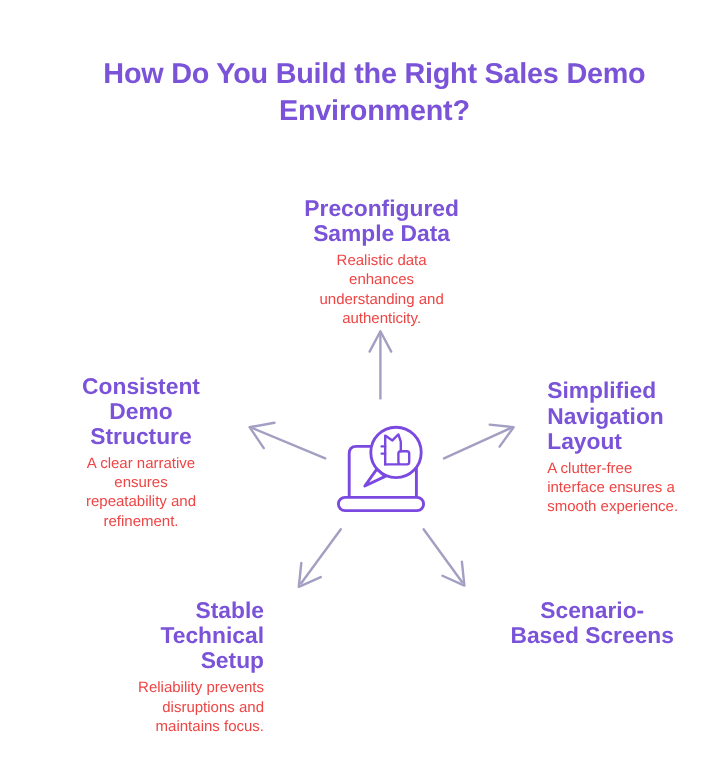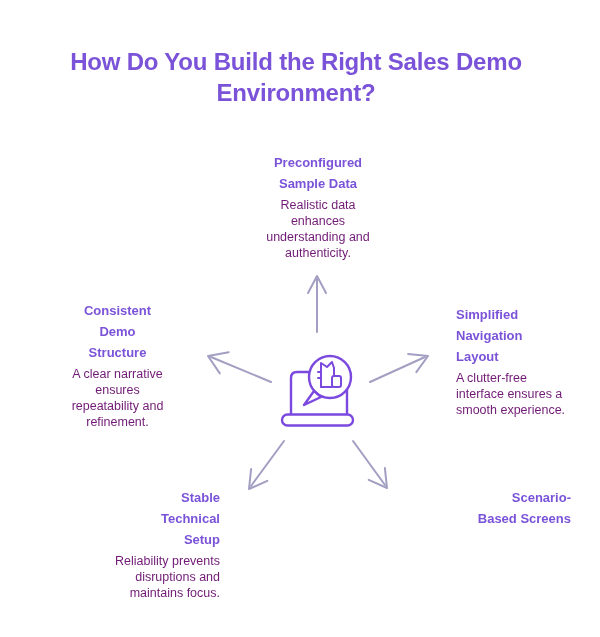--- a/index.html
+++ b/index.html
@@ -4,45 +4,45 @@
 <style>
   html,body{margin:0;padding:0;background:#ffffff;}
   .canvas{
     position:relative;
     width:600px;height:637px;
     background:#ffffff;
     font-family:"Liberation Sans", sans-serif;
     overflow:hidden;
   }
   .title{
-    position:absolute;left:26px;top:46px;width:540px;
+    position:absolute;left:42px;top:46px;width:540px;
     text-align:center;
     font-size:24px;line-height:31px;font-weight:bold;
     letter-spacing:-0.2px;
     color:#7A53D8;
     white-space:pre-line;
   }
   .node{position:absolute;}
   .node .heading{
-    font-size:13px;line-height:21px;font-weight:bold;
+    font-size:19px;line-height:21px;font-weight:bold;
     color:#7A53D8;
     white-space:pre-line;
-    margin:4px 0 3px 0;
+    margin:16px 0 3px 0;
   }
   .node .body{
     font-size:12.5px;line-height:16px;
-    color:#701a75;
+    color:#ef4444;
     white-space:pre-line;
     margin:0;
   }
   .node-top{left:233px;top:148px;width:170px;text-align:center;}
   .node-left{left:55px;top:296px;width:125px;text-align:center;}
   .node-right{left:456px;top:300px;width:135px;text-align:left;}
   .node-bottom-left{left:95px;top:483px;width:125px;text-align:right;}
-  .node-bottom-right{left:416px;top:483px;width:155px;text-align:right;}
+  .node-bottom-right{left:416px;top:483px;width:155px;text-align:center;}
   .arrows{position:absolute;left:0;top:0;width:600px;height:637px;pointer-events:none;}
   .center-icon{position:absolute;left:252px;top:342px;width:120px;height:95px;}
 </style>
 </head>
 <body>
 
 <div class="canvas">
 
   <div class="title">How Do You Build the Right Sales Demo
 Environment?</div>

